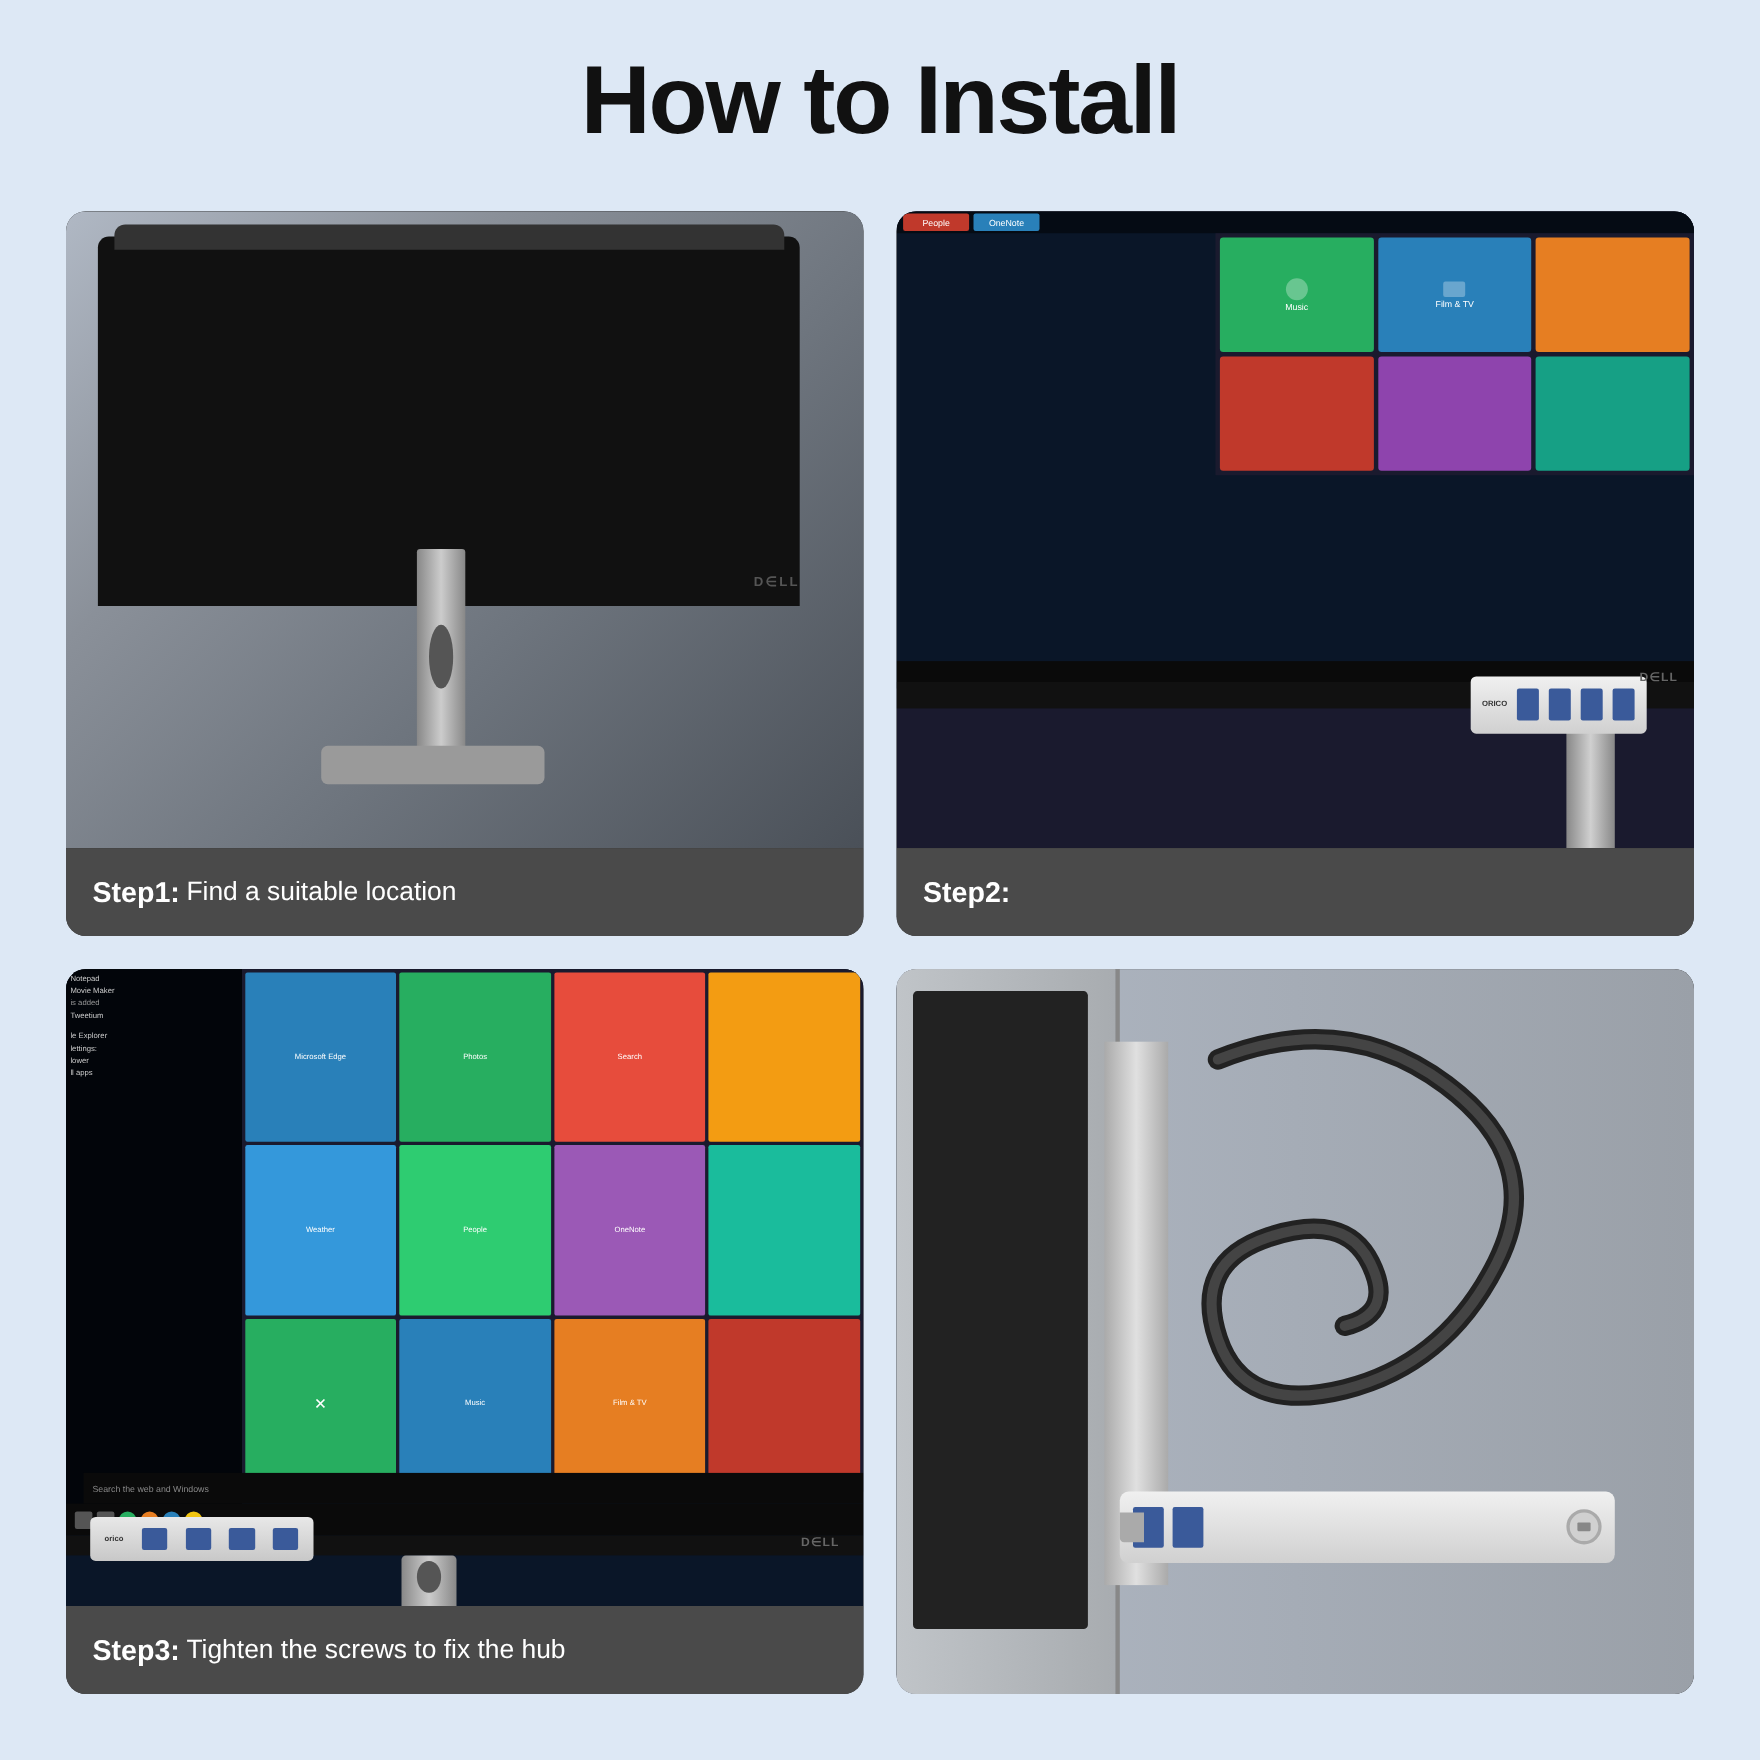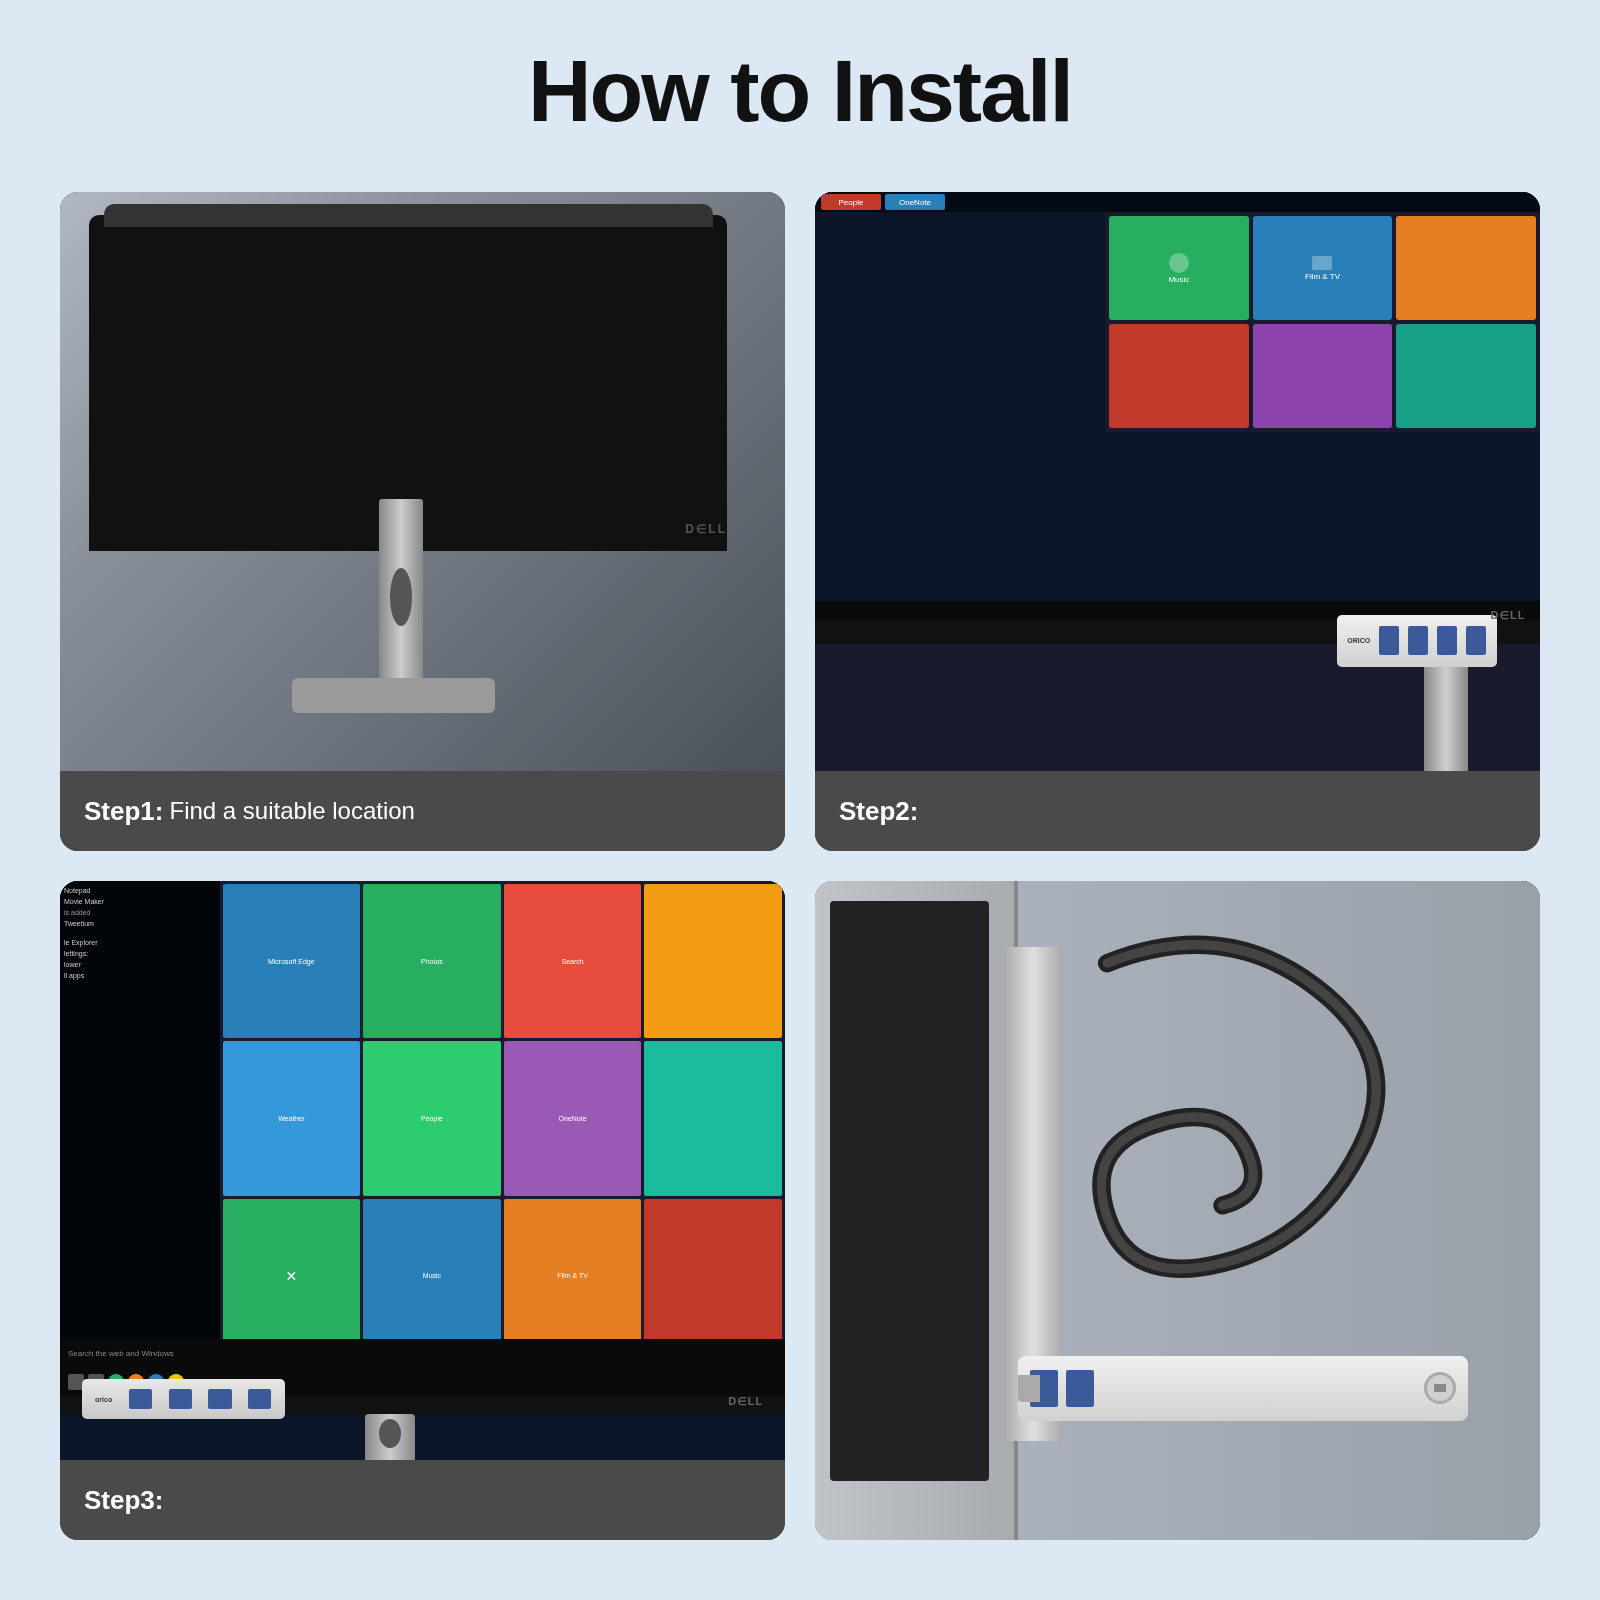--- a/index.html
+++ b/index.html
@@ -209,21 +209,21 @@
           <div style="background:#3498db;border-radius:2px;font-size:7px;color:#fff;display:flex;align-items:center;justify-content:center;">Weather</div>
           <div style="background:#2ecc71;border-radius:2px;font-size:7px;color:#fff;display:flex;align-items:center;justify-content:center;">People</div>
           <div style="background:#9b59b6;border-radius:2px;font-size:7px;color:#fff;display:flex;align-items:center;justify-content:center;">OneNote</div>
           <div style="background:#1abc9c;border-radius:2px;"></div>
           <div style="background:#27ae60;border-radius:2px;font-size:7px;color:#fff;display:flex;align-items:center;justify-content:center;font-size:14px;">✕</div>
           <div style="background:#2980b9;border-radius:2px;font-size:7px;color:#fff;display:flex;align-items:center;justify-content:center;">Music</div>
           <div style="background:#e67e22;border-radius:2px;font-size:7px;color:#fff;display:flex;align-items:center;justify-content:center;">Film &amp; TV</div>
           <div style="background:#c0392b;border-radius:2px;"></div>
         </div>
 
-        <div style="position:absolute;bottom:16%;left:0;right:0;height:4%;background:#0a0a0a;display:flex;align-items:center;padding:14px 8px;font-size:8px;color:#888;">Search the web and Windows</div>
+        <div style="position:absolute;bottom:16%;left:16px;right:0;height:4%;background:#0a0a0a;display:flex;align-items:center;padding:14px 8px;font-size:8px;color:#888;">Search the web and Windows</div>
 
         <div style="position:absolute;bottom:11%;left:0;right:0;height:5%;background:#0a0a0a;display:flex;align-items:center;padding:0 8px;gap:4px;">
           <div style="width:16px;height:16px;background:#555;border-radius:2px;"></div>
           <div style="width:16px;height:16px;background:#555;border-radius:2px;"></div>
           <div style="width:16px;height:16px;background:#27ae60;border-radius:50%;"></div>
           <div style="width:16px;height:16px;background:#e67e22;border-radius:50%;"></div>
           <div style="width:16px;height:16px;background:#2980b9;border-radius:50%;"></div>
           <div style="width:16px;height:16px;background:#f1c40f;border-radius:50%;"></div>
         </div>
 
@@ -238,20 +238,21 @@
           <div style="width:12%;height:55%;background:#3a5a9a;border-radius:2px;"></div>
           <div style="width:12%;height:55%;background:#3a5a9a;border-radius:2px;"></div>
         </div>
 
         <div style="position:absolute;bottom:0;left:42%;width:7%;height:8%;background:linear-gradient(to right,#888,#ccc,#888);border-radius:4px 4px 0 0;"></div>
         <div style="position:absolute;bottom:2%;left:44%;width:3%;height:5%;background:#555;border-radius:50%;"></div>
       </div>
     </div>
     <div class="step-caption">
       <span class="step-label-bold">Step3:</span>
+      <span class="step-label-text">Tighten the screws to fix the hub</span>
     </div>
   </div>
 
   <div class="step-card">
     <div class="step-image">
       <div class="step4-bg">
 
         <div style="position:absolute;top:0;left:0;width:28%;height:100%;background:linear-gradient(to right,#c0c4c8,#a8acb0);border-right:4px solid #888;"></div>
 
         <div style="position:absolute;top:3%;left:2%;width:22%;height:88%;background:#222;border-radius:4px;"></div>

